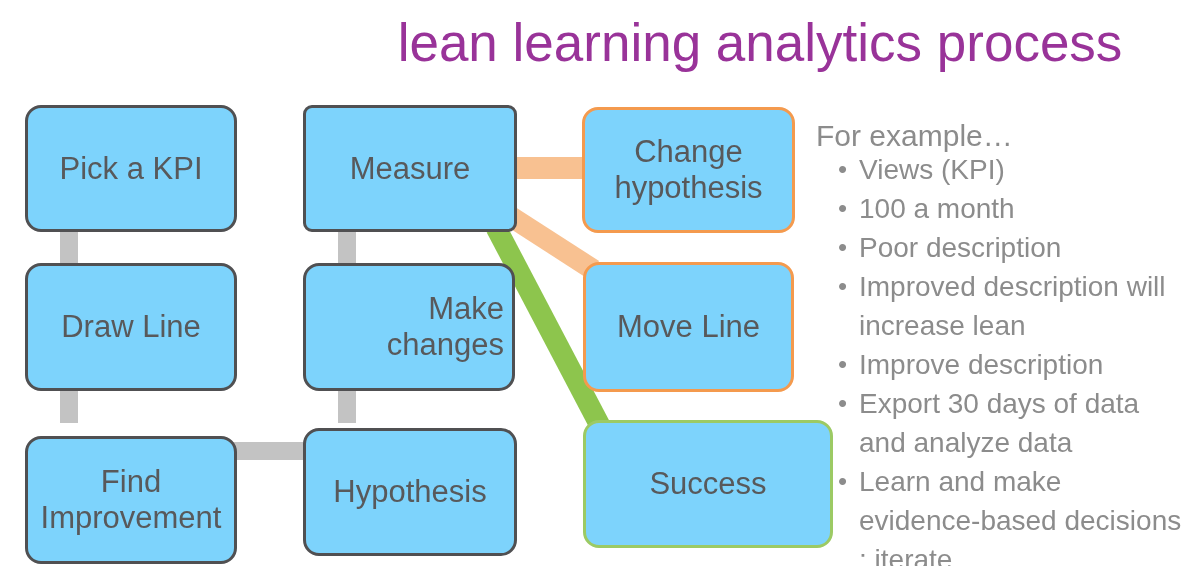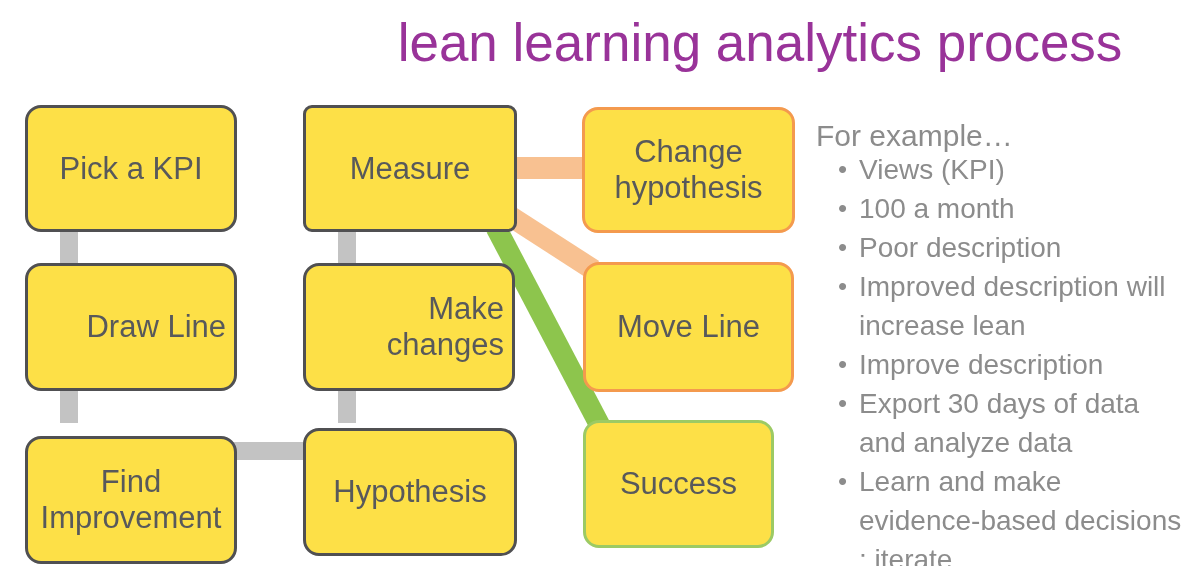--- a/index.html
+++ b/index.html
@@ -19,21 +19,21 @@
     left: 360px; top: 16px; width: 800px;
     text-align: center;
     font-size: 53px;
     line-height: 1.0;
     color: var(--title);
     white-space: nowrap;
   }
   .box {
     position: absolute;
     box-sizing: border-box;
-    background: #fde047;
+    background: #7dd3fc;
     border: 3px solid var(--box_border);
     border-radius: 16px;
     display: flex;
     align-items: center;
     justify-content: center;
     text-align: center;
     padding: 0 8px;
     font-size: 31px;
     line-height: 1.16;
     color: var(--box_text);
@@ -84,21 +84,21 @@
   <div class="conn gray" style="left:338px; top:388px; width:18px; height:35px;"></div>
 
   <div class="conn orange" style="left:510px; top:157px; width:76px; height:22px;"></div>
   <div class="conn orange diag" style="left:506px; top:203px; width:104px; height:21px; transform:rotate(32.8deg);"></div>
 
   <div class="conn green diag" style="left:496px; top:217px; width:224px; height:21px; transform:rotate(62.3deg);"></div>
 
   <div class="box" style="left:25px; top:105px; width:212px; height:127px;">
     <span>Pick a KPI</span>
   </div>
-  <div class="box" style="left:25px; top:263px; width:212px; height:128px;justify-content:flex-end;">
+  <div class="box" style="left:25px; top:263px; width:212px; height:128px;">
     <span>Draw Line</span>
   </div>
   <div class="box" style="left:25px; top:436px; width:212px; height:128px;">
     <span>Find Improvement</span>
   </div>
 
   <div class="box" style="left:303px; top:105px; width:214px; height:127px;border-radius:9px;">
     <span>Measure</span>
   </div>
   <div class="box" style="left:303px; top:263px; width:212px; height:128px;text-align:right;">
@@ -107,21 +107,21 @@
   <div class="box" style="left:303px; top:420px; width:214px; height:128px;margin-top:8px;">
     <span>Hypothesis</span>
   </div>
 
   <div class="box orange" style="left:582px; top:107px; width:213px; height:126px;">
     <span>Change hypothesis</span>
   </div>
   <div class="box orange" style="left:583px; top:262px; width:211px; height:130px;">
     <span>Move Line</span>
   </div>
-  <div class="box green" style="left:583px; top:420px; width:191px; height:128px;">
+  <div class="box green" style="left:583px; top:420px; width:250px; height:128px;">
     <span>Success</span>
   </div>
 
   <div class="example-heading">For example…</div>
   <ul class="example-list">
     <li>
       <span class="bullet-glyph">•</span>
       <span>Views (KPI)</span>
     </li>
     <li>

